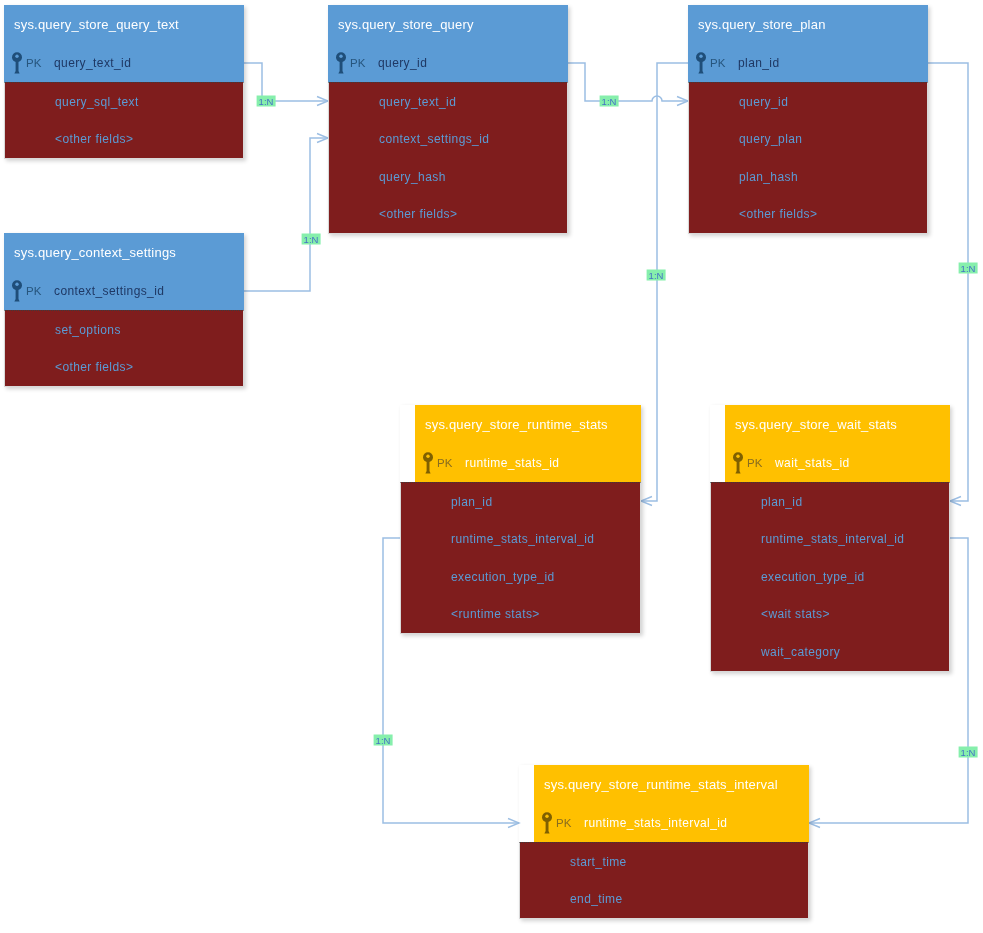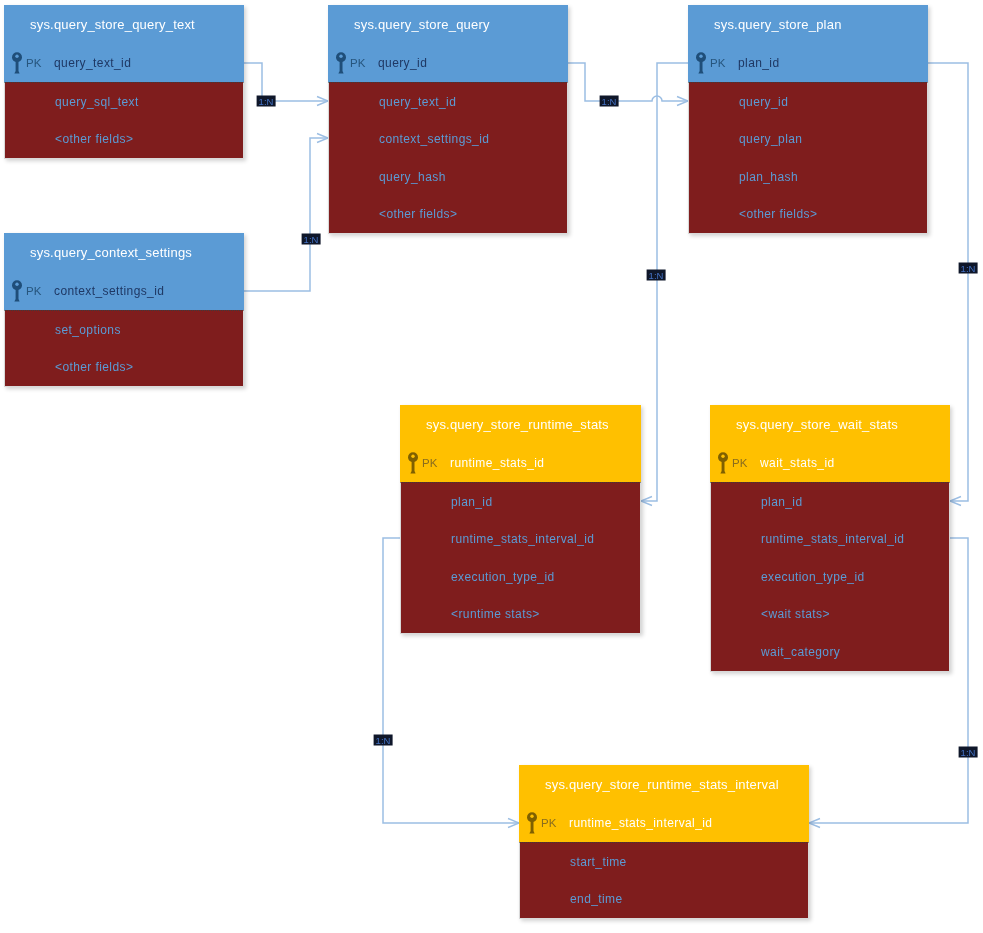--- a/index.html
+++ b/index.html
@@ -5,50 +5,50 @@
   html,body{margin:0;padding:0;background:#ffffff;}
   #stage{
     position:relative;width:983px;height:933px;background:#ffffff;overflow:hidden;
     font-family:"Liberation Sans", sans-serif;
   }
   #wires{position:absolute;left:0;top:0;width:983px;height:933px;}
   .wire{fill:none;stroke:#9CBEE3;stroke-width:1.5;}
   .arrow{fill:none;stroke:#9CBEE3;stroke-width:1.4;}
   .card-label{
     position:absolute;transform:translate(-50%,-50%);
-    background:#0f172a;color:#4472C4;font-size:9.5px;line-height:11px;
+    background:#86efac;color:#4472C4;font-size:9.5px;line-height:11px;
     padding:0 2px;white-space:nowrap;
   }
   .table{
     position:absolute;box-sizing:border-box;
     box-shadow:2px 2px 4px rgba(0,0,0,0.18);
   }
   .thead{
     height:39px;line-height:39px;color:#ffffff;font-size:13px;
-    padding-left:26px;letter-spacing:.2px;white-space:nowrap;overflow:hidden;
+    padding-left:10px;letter-spacing:.2px;white-space:nowrap;overflow:hidden;
   }
   .pkrow{
     position:relative;height:38px;display:flex;align-items:center;
   }
   .pkrow .keyicon{position:absolute;left:7px;top:8px;}
   .pkrow .pklabel{position:absolute;left:22px;font-size:11.5px;}
   .pkrow .pkname{margin-left:50px;font-size:12px;letter-spacing:.4px;white-space:nowrap;}
   .tbody{
     background:#7f1d1d;border:1px solid #D9D9D9;border-top:1px dotted #3b3b3b;
     box-sizing:border-box;
   }
   .frow{
     height:37.5px;display:flex;align-items:center;
   }
   .frow span{margin-left:50px;font-size:12px;letter-spacing:.4px;color:#5B9BD5;white-space:nowrap;}
   
   .table.blue .thead, .table.blue .pkrow{background:#5B9BD5;}
   .table.blue .pklabel{color:#27567E;}
   .table.blue .pkname{color:#1F3864;}
-  .table.orange .thead, .table.orange .pkrow{background:#FFC000;}
+  .table.orange .thead, .table.orange .pkrow{background:#FFC000;margin-left:15px;}
   .table.orange .pklabel{color:#8A6D1E;}
   .table.orange .pkname{color:#ffffff;}
 </style>
 </head>
 <body>
 
 <div id="stage">
   <svg id="wires" xmlns="http://www.w3.org/2000/svg">
       <path d="M244,63 H262 V101 H328" class="wire"></path>
       <path d="M317,96.5 L328,101 L317,105.5" class="arrow"></path>

